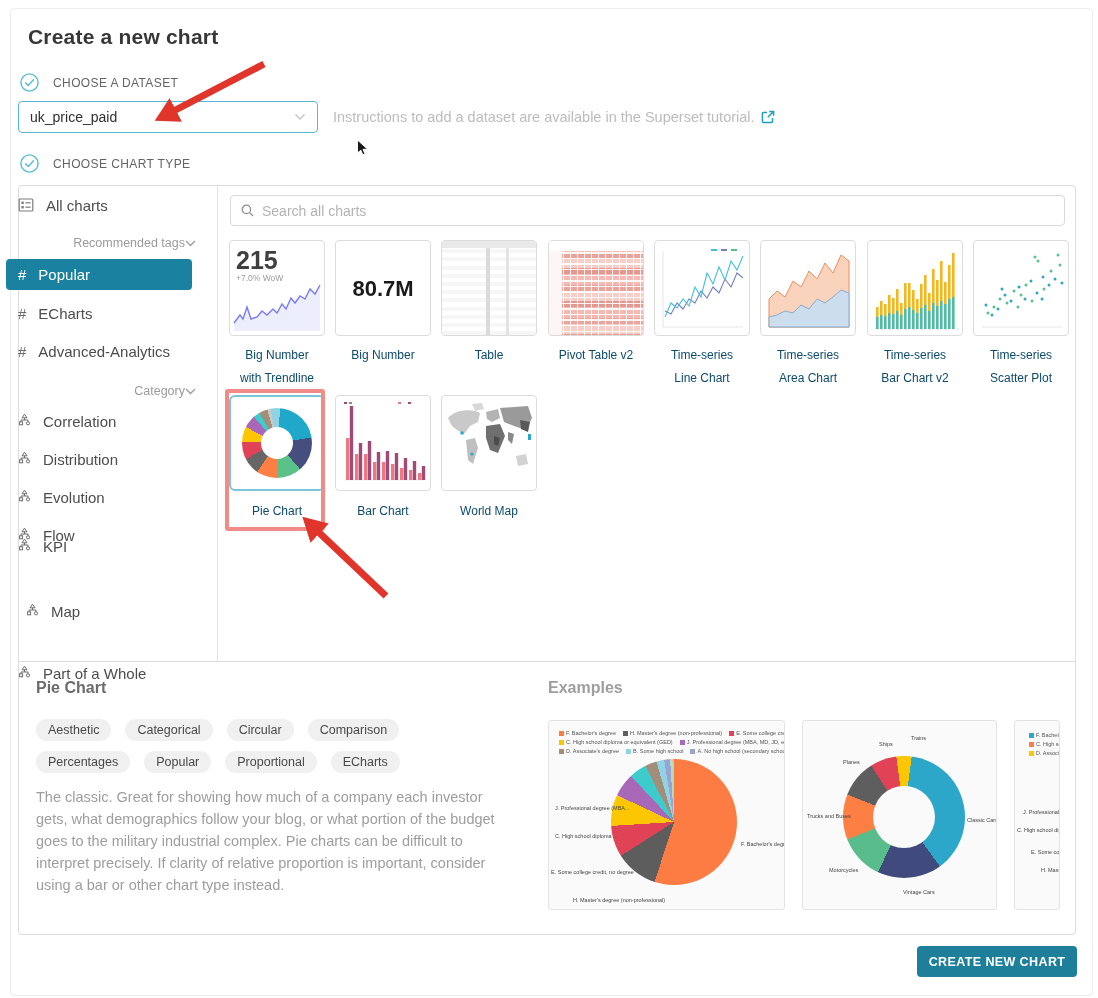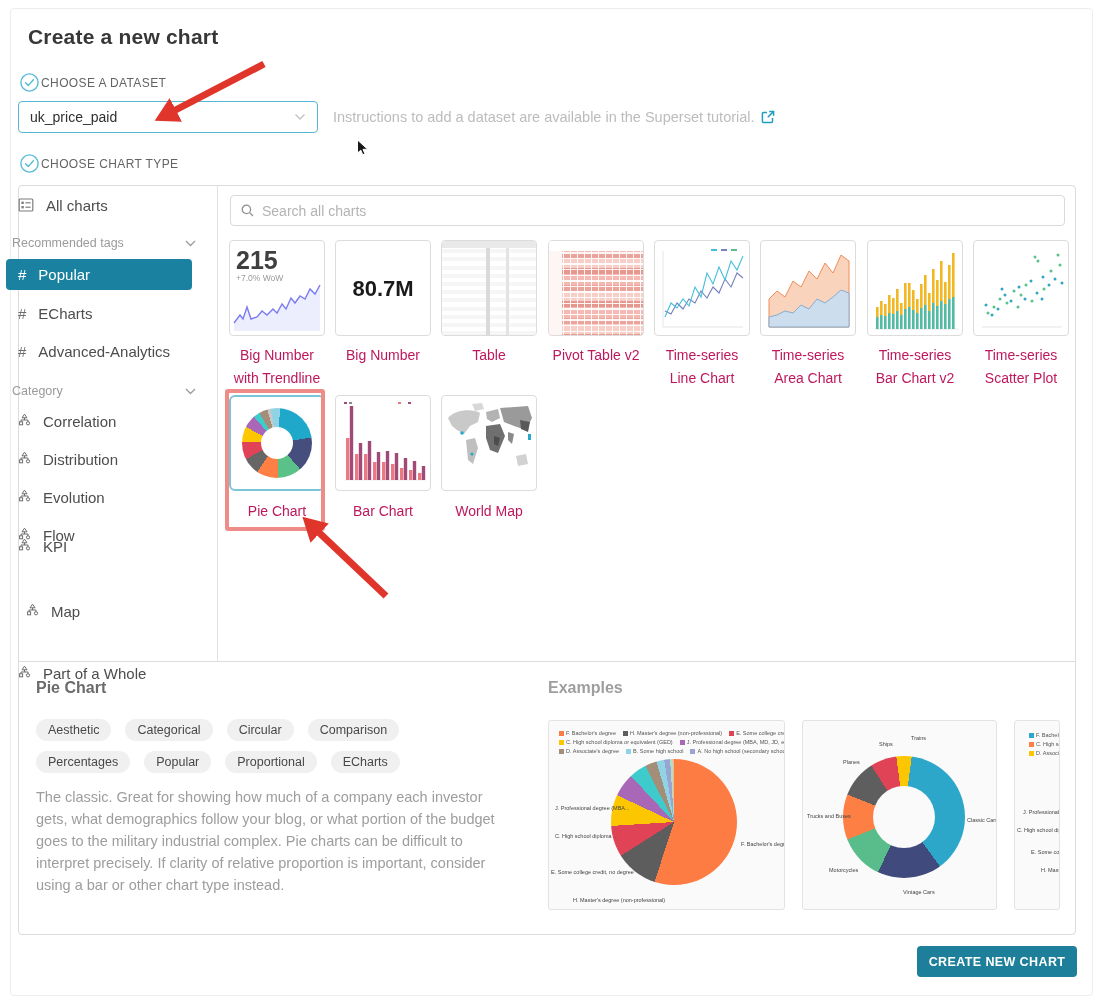--- a/index.html
+++ b/index.html
@@ -4,46 +4,46 @@
 <style>
   * { margin:0; padding:0; box-sizing:border-box; }
   html,body { width:1098px; height:998px; background:#fff; font-family:"Liberation Sans","DejaVu Sans",sans-serif; }
   body { position:relative; overflow:hidden; }
   .abs { position:absolute; }
 
   .outer-frame { left:10px; top:8px; width:1083px; height:988px; border:1px solid #ededed; border-radius:4px; }
 
   .page-title { left:28px; top:25px; font-size:21px; font-weight:700; color:#373737; letter-spacing:.2px; }
 
-  .step-row { display:flex; align-items:center; gap:2px; }
+  .step-row { display:flex; align-items:center; gap:14px; }
   .step-label { font-size:12px; color:#646464; letter-spacing:.4px; }
 
   .dataset-select { left:18px; top:101px; width:300px; height:32px; border:1px solid #55b7d4; border-radius:4px; background:#fff;
                     display:flex; align-items:center; padding:0 11px; }
   .dataset-select .val { font-size:14px; color:#2f2f2f; flex:1; }
 
   .instructions { left:333px; top:109px; font-size:14.5px; color:#bcbcbc; display:flex; align-items:center; gap:6px;justify-content:center; }
 
   .panel { left:18px; top:185px; width:1058px; height:750px; border:1px solid #dcdcdc; border-radius:4px; background:#fff; }
 
   .sidebar { left:18px; top:186px; width:200px; height:476px; border-right:1px solid #e2e2e2; overflow:hidden; }
   .side-item { position:absolute; left:18px; display:flex; gap:12px; font-size:15px; color:#4d4d4d; width:170px; height:24px; }
-  .side-head { position:absolute; left:12px; width:184px; display:flex; align-items:center; justify-content:space-between; font-size:12.5px; color:#9b9b9b; }
+  .side-head { position:absolute; left:12px; width:184px; display:flex; align-items:center; justify-content:flex-end; font-size:12.5px; color:#9b9b9b; }
   .side-pill { position:absolute; left:6px; width:186px; height:31px; border-radius:4px; display:flex; align-items:center; gap:12px; padding-left:12px; font-size:15px; }
   .pill-selected { background:#1a82a0; color:#fff; }
   .pill-plain { background:transparent; color:#4d4d4d; }
   .hash { font-size:15px; font-weight:400; }
 
   .search-box { left:230px; top:195px; width:835px; height:31px; border:1px solid #d9d9d9; border-radius:4px; display:flex; align-items:center; gap:8px; padding:0 10px; background:#fff; }
   .search-box input { border:none; outline:none; flex:1; font-size:14px; color:#444; font-family:inherit; background:transparent; }
   .search-box input::placeholder { color:#b3b3b3; }
 
   .thumb { position:absolute; width:96px; height:96px; background:#fff; border:1px solid #dcdcdc; border-radius:4px; overflow:hidden; }
   .thumb.sel { border:2px solid #7cc5d9; border-radius:6px; }
-  .card-label { position:absolute; width:116px; text-align:center; font-size:14px; color:#be185d; line-height:23px; }
+  .card-label { position:absolute; width:116px; text-align:center; font-size:12px; color:#0c4a6e; line-height:23px; }
 
   .donut-thumb { position:absolute; left:11px; top:11px; width:70px; height:70px; border-radius:50%;
     background:conic-gradient(#8FD3E4 0 1.5%, #1FA8C9 1.5% 22.5%, #454E7C 22.5% 38.5%, #5AC189 38.5% 49.5%,
       #FF7F44 49.5% 59.5%, #666666 59.5% 67.5%, #E04355 67.5% 75.5%, #FCC700 75.5% 82.5%,
       #A868B7 82.5% 88.5%, #3CCCCB 88.5% 91.5%, #A38F79 91.5% 95.5%, #c9c9c9 95.5% 97%, #8FD3E4 97% 100%); }
   .donut-thumb::after { content:""; position:absolute; left:19px; top:19px; width:32px; height:32px; background:#fff; border-radius:50%; }
 
   .pivot-thumb-bg { position:absolute; inset:0;
     background:
       linear-gradient(to bottom,#ffffff 0 10px, rgba(255,255,255,0) 10px),

